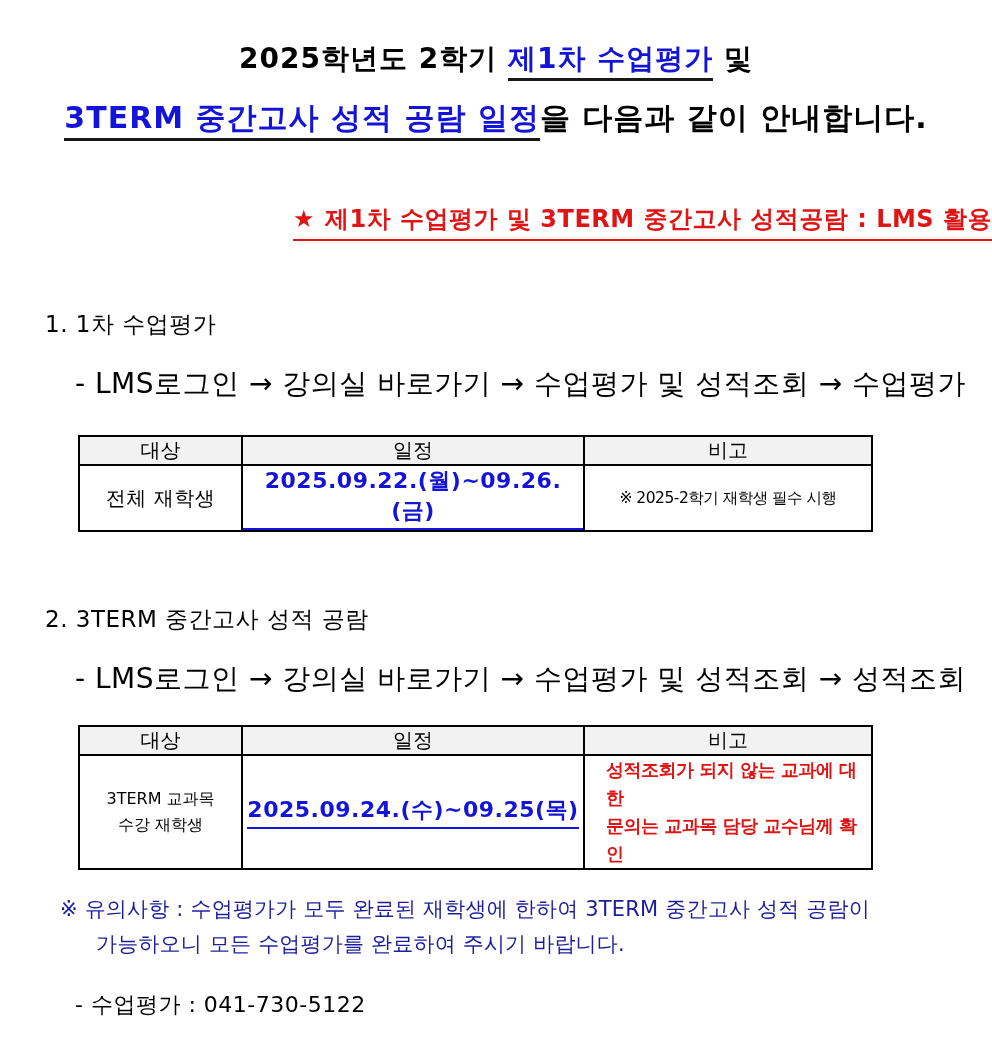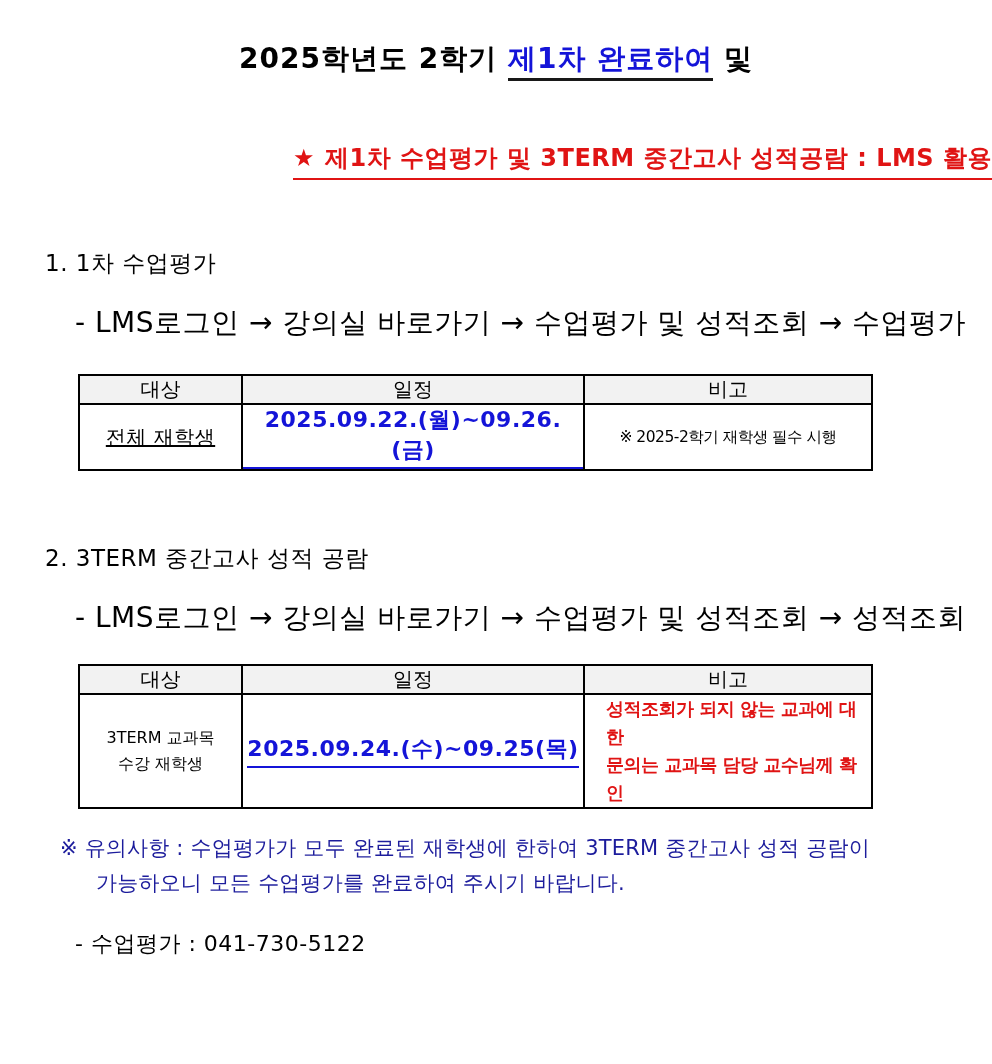--- a/index.html
+++ b/index.html
@@ -33,21 +33,21 @@
   table { border-collapse:collapse; table-layout:fixed; margin-left:78px; width:793px; }
   .tbl1 { margin-top:32px; }
   .tbl2 { margin-top:27px; }
   th, td { border:2px solid #000; text-align:center; vertical-align:middle; }
   th { background:#f2f2f2; font-weight:normal; font-size:20px; height:24px; }
   .col-target { width:163px; }
   .col-schedule { width:342px; }
   .col-note { width:288px; }
   .tbl1 td { height:53px; }
   .tbl2 td { height:73px; }
-  .target-cell { font-size:20px; letter-spacing:0.5px;text-decoration:underline; }
+  .target-cell { font-size:20px; letter-spacing:0.5px; }
   .target-cell2 { font-size:16px; line-height:1.6; }
   .date-link {
     display:inline-block; color:#1414d8; font-weight:bold; font-size:22px;
     border-bottom:2px solid #1414d8; padding-bottom:2px; letter-spacing:0.5px;
   }
   .remark-plain { font-size:15.5px; letter-spacing:-0.5px; }
   .remark-red {
     color:#e01414; font-weight:bold; font-size:18px;
     text-align:left; padding-left:21px; padding-right:4px;
     line-height:1.55; letter-spacing:-0.5px;
@@ -58,21 +58,24 @@
   
   .contact { font-size:22px; margin-left:75px; margin-top:27px; letter-spacing:0.5px; }
 </style>
 </head>
 <body>
 
 <div class="page">
 
   <div class="title-block">
     <div class="title-line1">
-      <span>2025학년도 2학기 </span><span class="hl-blue">제1차 완료하여</span><span> 및</span>
+      <span>2025학년도 2학기 </span><span class="hl-blue">제1차 수업평가</span><span> 및</span>
+    </div>
+    <div class="title-line2">
+      <span class="hl-blue">3TERM 중간고사 성적 공람 일정</span><span>을 다음과 같이 안내합니다.</span>
     </div>
   </div>
 
   <div class="banner">
     <span class="banner-inner">
       <span class="star">★</span><span>제1차 수업평가 및 3TERM 중간고사 성적공람 : LMS 활용</span>
     </span>
   </div>
 
   <div class="sec-heading sec1-heading">1. 1차 수업평가</div>

